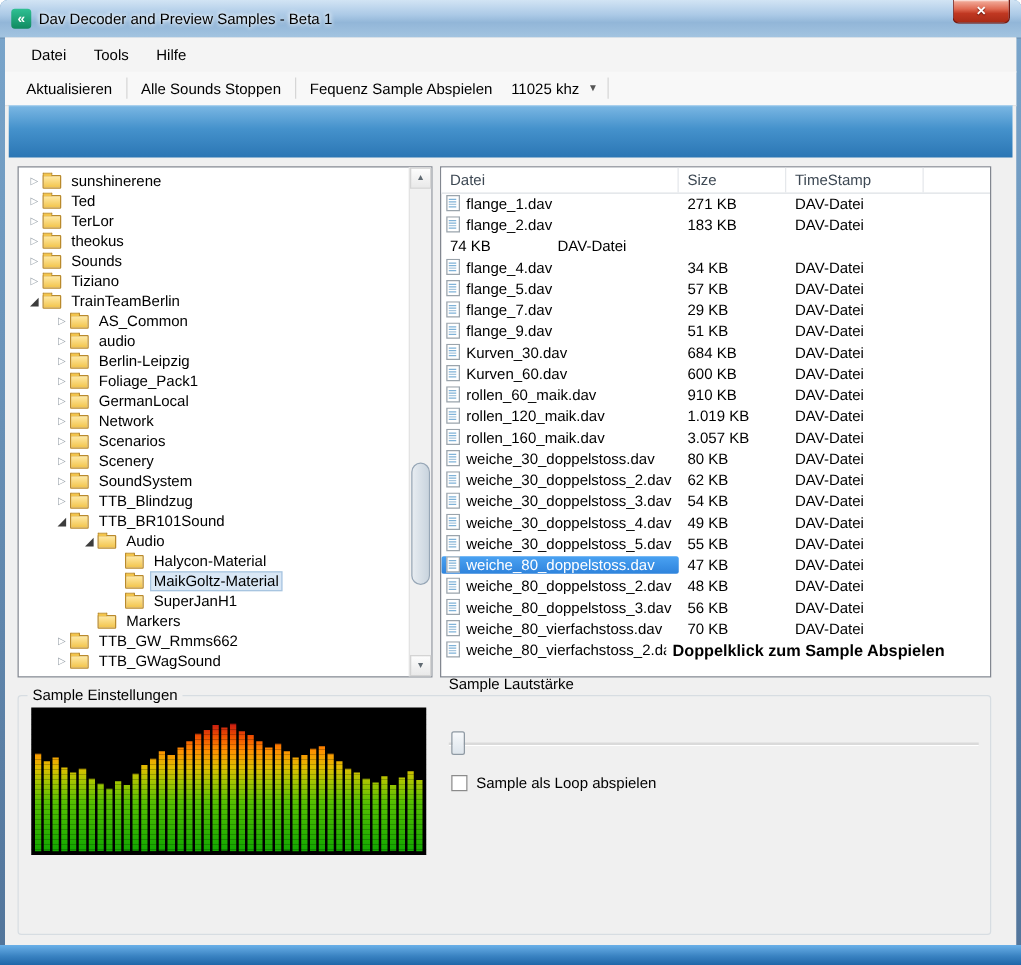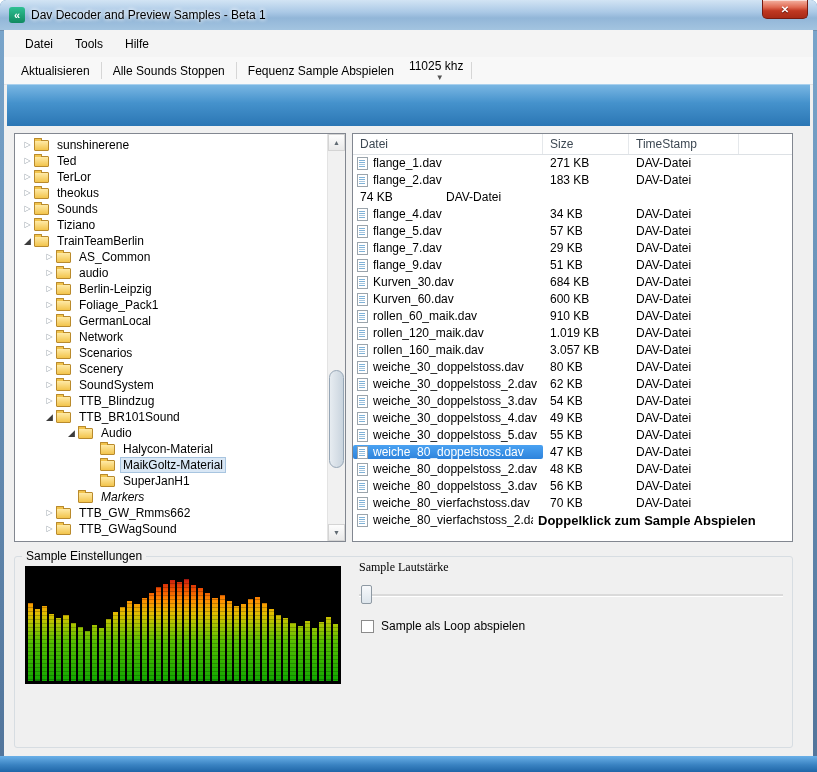--- a/index.html
+++ b/index.html
@@ -25,21 +25,21 @@
   .client{position:absolute;left:4px;top:30px;width:809px;height:726px;background:#f0f0f0;}
 
   .menubar{position:absolute;left:0;top:0;right:0;height:27px;background:#f4f4f4;
     border-bottom:1px solid #ececec;display:flex;align-items:center;padding-left:10px;}
   .menu-item{padding:4px 11px;cursor:default;}
   .toolbar{position:absolute;left:0;top:27px;right:0;height:27px;background:#f8f8f8;
     border-bottom:1px solid #e2e2e2;display:flex;align-items:center;padding-left:8px;}
   #tb-buttons{display:contents;}
   .tb-btn{padding:3px 9px;cursor:default;white-space:nowrap;}
   .tb-sep{width:1px;height:17px;background:#d6d6d6;margin:0 2px;flex:none;}
-  .combo{display:flex;align-items:center;padding:2px 6px;cursor:default;flex-direction:column;}
+  .combo{display:flex;align-items:center;padding:2px 6px;cursor:default;}
   .combo-arrow{font-size:8px;color:#555;margin-left:7px;}
 
   .banner{position:absolute;left:3px;right:3px;top:54px;height:42px;
     background:linear-gradient(#7cb8e4,#4592cc 45%,#2b76b4);
     box-shadow:inset 0 1px 0 rgba(255,255,255,.35);}
 
   
   .panel{position:absolute;background:#fff;border:1px solid #828790;box-sizing:border-box;}
   .tree-panel{left:10px;top:103px;width:332px;height:409px;}
   .tree-inner{position:absolute;left:0;top:0;right:17px;bottom:0;overflow:hidden;padding-top:3px;}
@@ -60,21 +60,21 @@
   .sc-up{top:0;} .sc-down{bottom:0;}
   .sc-thumb{position:absolute;left:1px;right:1px;top:58%;height:24%;
     background:linear-gradient(90deg,#e7ecf1,#c9d4de);border:1px solid #96a6b6;border-radius:8px;box-sizing:border-box;}
 
   .list-panel{left:348px;top:103px;width:441px;height:409px;overflow:hidden;}
   .list-header{position:absolute;left:0;top:0;right:0;height:20px;background:#fff;display:flex;
     border-bottom:1px solid #dde1e5;color:#3d4853;}
   .hcell{border-right:1px solid #e5e8eb;padding:3px 0 0 7px;box-sizing:border-box;white-space:nowrap;cursor:default;}
   .rows{position:absolute;left:0;top:20px;right:0;bottom:0;overflow:hidden;}
   .frow{height:17px;display:flex;align-items:center;white-space:nowrap;cursor:default;}
-  .cell-name{width:190px;flex:none;display:flex;align-items:flex-end;padding-left:4px;box-sizing:border-box;overflow:hidden;}
+  .cell-name{width:190px;flex:none;display:flex;align-items:flex-start;padding-left:4px;box-sizing:border-box;overflow:hidden;}
   .cell-size{width:86px;flex:none;padding-left:7px;box-sizing:border-box;}
   .cell-type{width:110px;flex:none;padding-left:7px;box-sizing:border-box;}
   .ficon{width:11px;height:13px;background:#fff;border:1px solid #9aa4ac;margin-right:5px;flex:none;position:relative;box-sizing:border-box;}
   .ficon::before{content:"";position:absolute;left:1px;top:2px;width:6px;height:1px;background:#7fb2d8;
     box-shadow:0 2px 0 #7fb2d8,0 4px 0 #a8c6dd,0 6px 0 #7fb2d8;}
   .frow.selected .cell-name{background:linear-gradient(#4aa2f2,#2e83dc);color:#fff;border-radius:2px;}
 
   .hint{position:absolute;left:529px;top:481px;background:#fff;padding:2px 5px;
     font-size:13px;font-weight:bold;white-space:nowrap;z-index:5;}
 
@@ -83,21 +83,21 @@
     border:1px solid #d7dde2;border-radius:3px;box-sizing:border-box;}
   .group-label{position:absolute;left:18px;top:519px;background:#f0f0f0;padding:0 4px;z-index:2;}
   .spectrum{position:absolute;left:21px;top:536px;width:316px;height:118px;background:#000;
     display:flex;align-items:flex-end;gap:2px;padding:3px;box-sizing:border-box;}
   .spectrum::after{content:"";position:absolute;inset:0;
     background:repeating-linear-gradient(to top,rgba(0,0,0,.22) 0 1px,transparent 1px 4px);pointer-events:none;}
   .sbar{flex:1;min-width:3px;
     background-image:linear-gradient(to top,#12a800 0%,#55bf00 35%,#a6c500 50%,#e0be00 60%,#ff8e00 72%,#ef4e00 82%,#c21414 92%,#871010 100%);
     background-size:100% 112px;background-position:left bottom;background-repeat:no-repeat;}
 
-  .vol-label{position:absolute;left:355px;top:530px;font-family:Liberation Serif, serif;}
+  .vol-label{position:absolute;left:355px;top:510px;}
   .slider{position:absolute;left:355px;top:554px;width:424px;height:21px;}
   .slider-track{position:absolute;left:0;right:0;top:10px;height:2px;background:#dadada;border-bottom:1px solid #fff;}
   .slider-thumb{position:absolute;left:2px;top:1px;width:11px;height:19px;
     background:linear-gradient(#f7f9fb,#dde5ec);border:1px solid #8e99a3;border-radius:2px;box-sizing:border-box;}
   .loop-row{position:absolute;left:357px;top:589px;display:flex;align-items:center;}
   .cbox{width:13px;height:13px;background:#fff;border:1px solid #8b8b8b;margin-right:7px;flex:none;box-sizing:border-box;}
 
   .bottom-frame{position:absolute;left:0;bottom:0;width:817px;height:16px;
     background:linear-gradient(#6ab0e8,#3a83c2 55%,#1f66a8);}
 </style>
@@ -238,21 +238,21 @@
           <div class="tree-item selected" style="padding-left: 72px;">
             <span class="twisty"></span>
             <span class="folder"></span>
             <span class="tree-label">MaikGoltz-Material</span>
           </div>
           <div class="tree-item" style="padding-left: 72px;">
             <span class="twisty"></span>
             <span class="folder"></span>
             <span class="tree-label">SuperJanH1</span>
           </div>
-          <div class="tree-item" style="padding-left: 50px; font-style: italic;">
+          <div class="tree-item" style="padding-left: 50px;">
             <span class="twisty"></span>
             <span class="folder"></span>
             <span class="tree-label">Markers</span>
           </div>
           <div class="tree-item" style="padding-left: 28px;">
             <span class="twisty col">▷</span>
             <span class="folder"></span>
             <span class="tree-label">TTB_GW_Rmms662</span>
           </div>
           <div class="tree-item" style="padding-left: 28px;">

